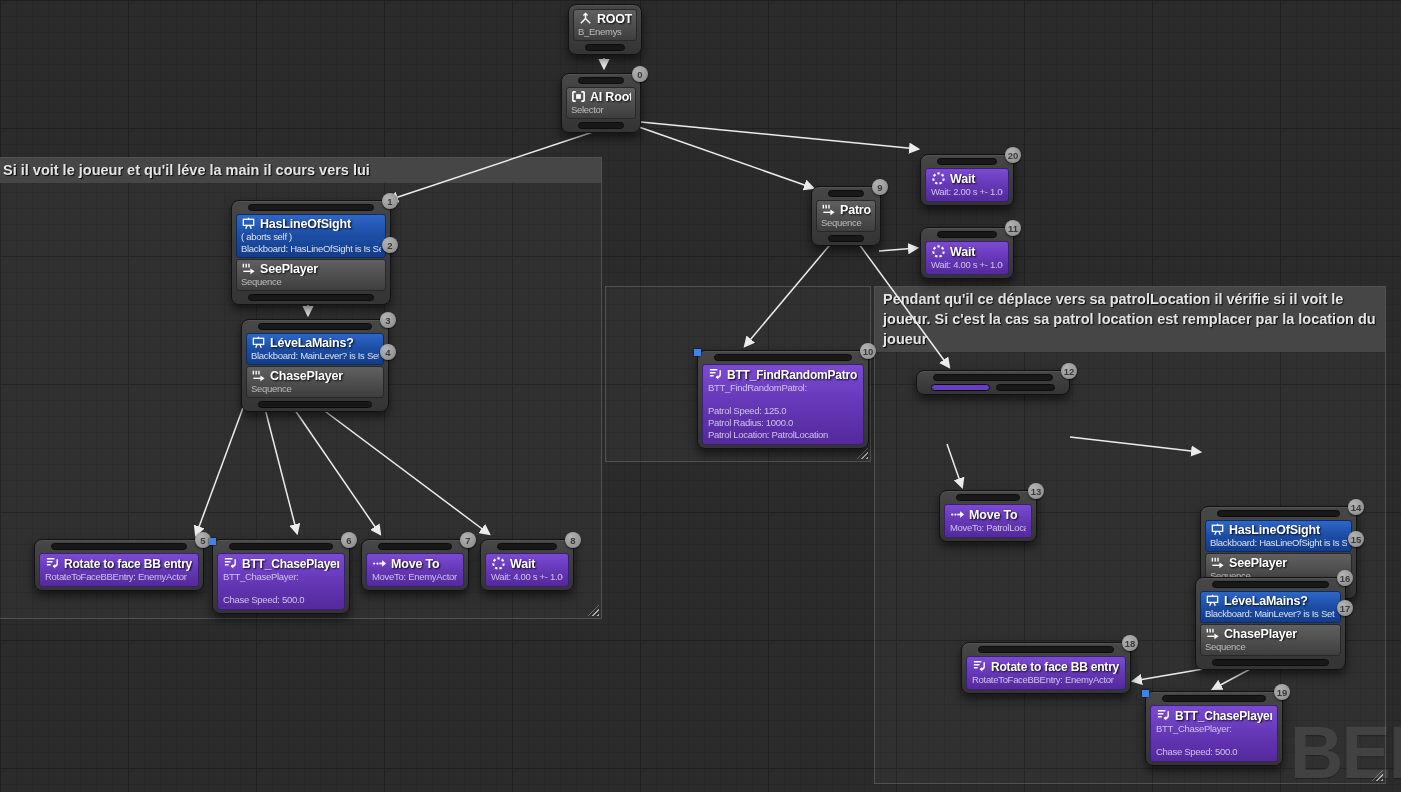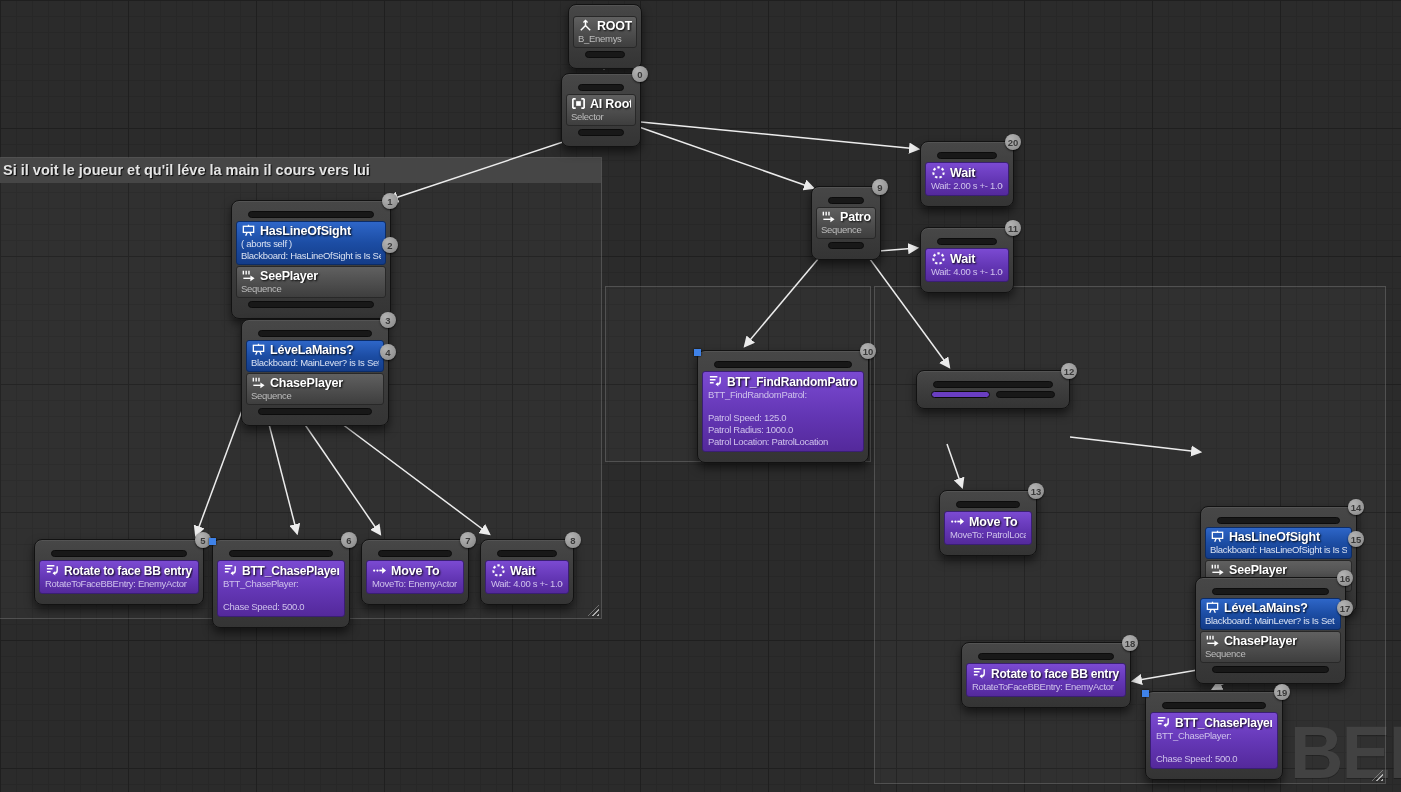--- a/index.html
+++ b/index.html
@@ -42,21 +42,21 @@
 
   
   #edges { position:absolute; left:0; top:0; z-index:2; pointer-events:none; }
   #edges line { stroke:#ececec; stroke-width:1.5; }
 
   
   .bt-node {
     position:absolute; z-index:3;
     background:linear-gradient(180deg,#474747,#343434);
     border:1px solid #121212; border-radius:8px;
-    padding:10px 4px; box-shadow:0 5px 10px rgba(0,0,0,.55), inset 0 1px 0 rgba(255,255,255,.07);
+    padding:3px 4px; box-shadow:0 5px 10px rgba(0,0,0,.55), inset 0 1px 0 rgba(255,255,255,.07);
   }
   .pin { height:7px; background:#181818; border:1px solid #0c0c0c; border-radius:4px; margin:0 12px 3px; }
   .pin.bottom { margin:3px 12px 0; }
   .pins-dual { display:flex; gap:6px; margin:3px 10px 0; }
   .pins-dual .p { height:7px; border-radius:4px; flex:1; border:1px solid #0c0c0c; }
   .pins-dual .p.purple { background:#6a3ec2; }
   .pins-dual .p.gray { background:#181818; }
 
   .sec { border-radius:3px; padding:1px 4px 2px; margin-top:1px; }
   .sec-main { background:linear-gradient(180deg,#606060,#3e3e3e); border:1px solid #282828; }
@@ -93,20 +93,21 @@
   <div class="watermark">BEH</div>
 
   <div class="comment" style="left:-6px;top:157px;width:608px;height:462px;">
     <div class="comment-bar">Si il voit le joueur et qu'il léve la main il cours vers lui</div>
     <div class="resize-handle"></div>
   </div>
   <div class="comment" style="left:605px;top:286px;width:266px;height:176px;">
     <div class="resize-handle"></div>
   </div>
   <div class="comment" style="left:874px;top:286px;width:512px;height:498px;">
+    <div class="comment-bar">Pendant qu'il ce déplace vers sa patrolLocation il vérifie si il voit le joueur. Si c'est la cas sa patrol location est remplacer par la location du joueur</div>
     <div class="resize-handle"></div>
   </div>
 
   <svg id="edges" width="1401" height="792">
     <defs>
       <marker id="arr" viewBox="0 0 10 10" refX="8" refY="5" markerWidth="7.5" markerHeight="7.5" orient="auto-start-reverse">
         <path d="M0 0 L10 5 L0 10 z" fill="#ececec"></path>
       </marker>
     </defs>
     <line x1="604" y1="58" x2="604" y2="68" marker-end="url(#arr)"></line>
@@ -240,21 +241,21 @@
               <path d="M10 8l4.5 3-4.5 3z" fill="#fff"></path>
             </svg>
         </span>
         <span class="title">Patrol</span>
       </div>
       <div class="sub">Sequence</div>
     </div>
     <div class="pin bottom"></div>
   </div>
 
-  <div class="bt-node" style="left:920px;top:141px;width:94px;">
+  <div class="bt-node" style="left:920px;top:154px;width:94px;">
     <div class="badge idx">20</div>
     <div class="pin"></div>
     <div class="sec sec-task">
       <div class="title-row">
         <span class="icon">
           <svg viewBox="0 0 16 16">
               <circle cx="8" cy="8" r="5.5" fill="none" stroke="#fff" stroke-width="2.2" stroke-dasharray="2.6 2.2"></circle>
             </svg>
         </span>
         <span class="title">Wait</span>

